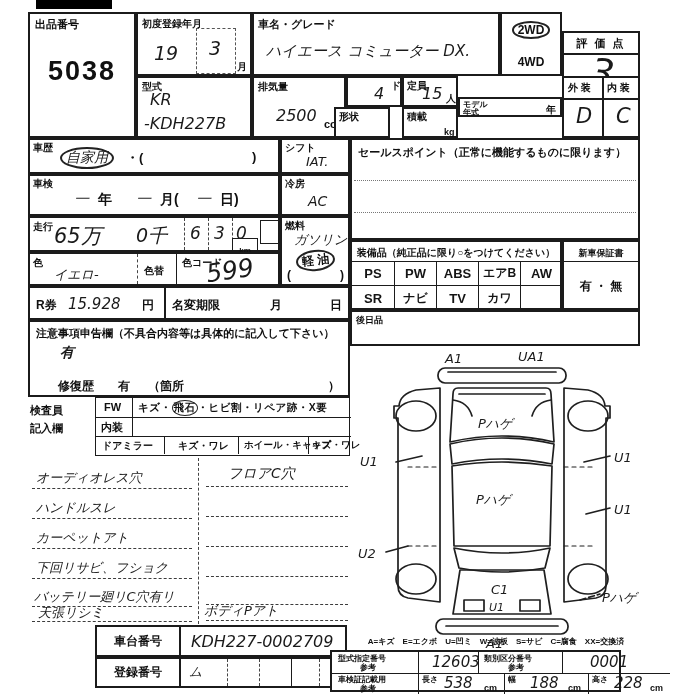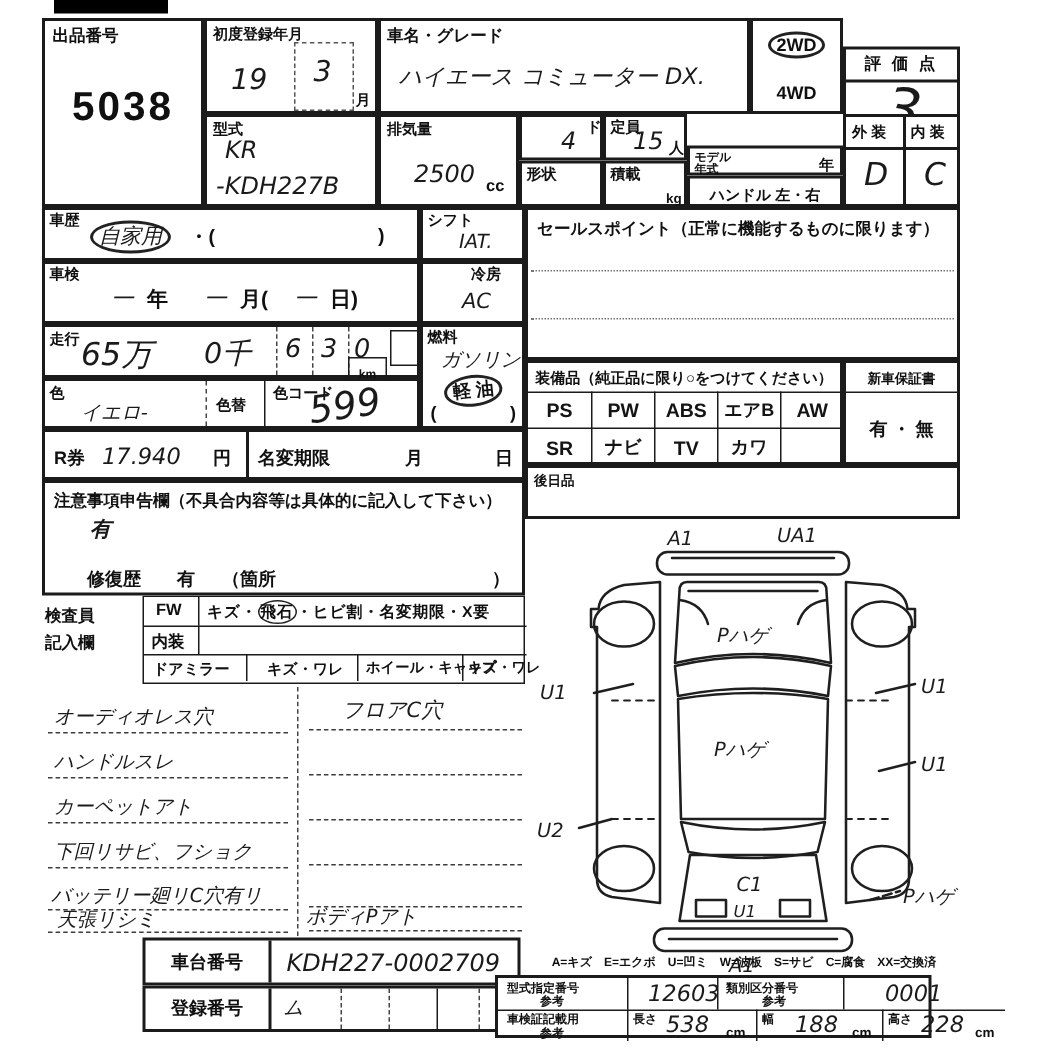--- a/index.html
+++ b/index.html
@@ -72,35 +72,32 @@
 
   <div class="box" style="left:346px;top:76px;width:56px;height:31px;">
     <span class="lbl" style="left:3px;top:2px;margin-left:40px;">ドア</span>
     <span class="hw" style="left:26px;top:6px;font-size:16px;">4</span>
   </div>
   <div class="box" style="left:402px;top:76px;width:56px;height:31px;">
     <span class="lbl" style="left:3px;top:2px;">定員</span>
     <span class="hw" style="left:18px;top:6px;font-size:16px;">15</span>
     <span class="pr" style="left:42px;top:14px;font-size:10px;">人</span>
   </div>
-  <div class="box" style="left:346px;top:107px;width:56px;height:31px;text-align:center;">
+  <div class="box" style="left:334px;top:107px;width:56px;height:31px;text-align:center;">
     <span class="lbl" style="left:3px;top:2px;">形状</span>
   </div>
   <div class="box" style="left:402px;top:107px;width:56px;height:31px;">
     <span class="lbl" style="left:3px;top:2px;">積載</span>
     <span class="pr" style="left:40px;top:18px;font-size:9px;">kg</span>
   </div>
 
   <div class="box" style="left:458px;top:97px;width:104px;height:20px;">
     <span class="lbl" style="left:3px;top:1px;font-size:8px;">モデル</span>
     <span class="lbl" style="left:3px;top:9px;font-size:8px;">年式</span>
     <span class="pr" style="left:86px;top:4px;font-size:10px;">年</span>
-  </div>
-  <div class="box" style="left:458px;top:117px;width:104px;height:21px;">
-    <span class="pr" style="left:0;right:0;top:4px;text-align:center;font-size:10px;">ハンドル 左・右</span>
   </div>
 
   <div class="box" style="left:562px;top:76px;width:78px;height:62px;">
     <div class="abs" style="left:0;right:0;top:0;height:20px;border-bottom:2px solid #1b1b1b;">
       <span class="pr" style="left:4px;top:3px;font-size:10px;">外 装</span>
       <span class="pr" style="left:43px;top:3px;font-size:10px;">内 装</span>
     </div>
     <div class="vd" style="left:38px;border-left-width:2px;"></div>
     <span class="hw" style="left:12px;top:26px;font-size:21px;">D</span>
     <span class="hw" style="left:52px;top:26px;font-size:21px;">C</span>
@@ -120,21 +117,21 @@
   <div class="box" style="left:28px;top:174px;width:252px;height:42px;">
     <span class="lbl" style="left:3px;top:2px;">車検</span>
     <span class="hw" style="left:44px;top:14px;font-size:15px;">一</span>
     <span class="pr" style="left:68px;top:15px;font-size:14px;">年</span>
     <span class="hw" style="left:106px;top:14px;font-size:15px;">一</span>
     <span class="pr" style="left:130px;top:15px;font-size:14px;">月(</span>
     <span class="hw" style="left:166px;top:14px;font-size:15px;">一</span>
     <span class="pr" style="left:190px;top:15px;font-size:14px;">日)</span>
   </div>
   <div class="box" style="left:280px;top:174px;width:70px;height:42px;">
-    <span class="lbl" style="left:3px;top:2px;margin-left:29px;">冷房</span>
+    <span class="lbl" style="left:3px;top:2px;">冷房</span>
     <span class="hw" style="left:26px;top:17px;font-size:14px;">AC</span>
   </div>
 
   <div class="box" style="left:28px;top:216px;width:252px;height:36px;">
     <span class="lbl" style="left:3px;top:3px;">走行</span>
     <span class="hw" style="left:24px;top:4px;font-size:21px;"><span>65</span><span>万</span></span>
     <span class="hw" style="left:106px;top:5px;font-size:19px;"><span>0</span><span>千</span></span>
     <div class="vdd" style="left:154px;"></div>
     <div class="vdd" style="left:178px;"></div>
     <div class="vdd" style="left:202px;"></div>
@@ -160,21 +157,21 @@
     <span class="hw" style="left:24px;top:12px;font-size:13px;">イエロ-</span>
     <div class="vdd" style="left:107px;"></div>
     <span class="lbl" style="left:114px;top:11px;">色替</span>
     <div class="vd" style="left:146px;"></div>
     <span class="lbl" style="left:152px;top:3px;">色コード</span>
     <span class="hw" style="left:176px;top:2px;font-size:25px;transform:rotate(-8deg);z-index:3;">599</span>
   </div>
 
   <div class="box" style="left:28px;top:286px;width:322px;height:34px;">
     <span class="pr" style="left:6px;top:9px;font-size:12px;">R券</span>
-    <span class="hw" style="left:38px;top:7px;font-size:15px;">17.940</span>
+    <span class="hw" style="left:38px;top:7px;font-size:15px;">15.928</span>
     <span class="pr" style="left:112px;top:9px;font-size:12px;">円</span>
     <div class="vd" style="left:134px;border-left-width:2px;"></div>
     <span class="pr" style="left:142px;top:9px;font-size:12px;">名変期限</span>
     <span class="pr" style="left:240px;top:9px;font-size:12px;">月</span>
     <span class="pr" style="left:300px;top:9px;font-size:12px;">日</span>
   </div>
 
   <div class="box" style="left:28px;top:320px;width:322px;height:77px;padding-left:44px;">
     <span class="pr" style="left:6px;top:4px;font-size:11px;">注意事項申告欄（不具合内容等は具体的に記入して下さい）</span>
     <span class="hw" style="left:30px;top:22px;font-size:14px;font-weight:bold;">有</span>
@@ -183,21 +180,21 @@
     <span class="pr" style="left:118px;top:56px;font-size:12px;">（箇所</span>
     <span class="pr" style="left:298px;top:56px;font-size:12px;">）</span>
   </div>
 
   <span class="pr" style="left:30px;top:403px;font-size:11px;">検査員</span>
   <span class="pr" style="left:30px;top:421px;font-size:11px;">記入欄</span>
   <div class="box b1" style="left:95px;top:397px;width:255px;height:59px;">
     <div class="abs" style="left:0;top:0;width:255px;height:19px;border-bottom:1.5px solid #1b1b1b;">
       <span class="pr" style="left:8px;top:3px;font-size:11px;">FW</span>
       <div class="vd" style="left:36px;"></div>
-      <span class="pr" style="left:42px;top:2px;font-size:10.5px;letter-spacing:0.5px;"><span>キズ・</span><span class="circ" style="border-width:1.5px;padding:0 1px;">飛石</span><span>・ヒビ割・名変期限・X要</span></span>
+      <span class="pr" style="left:42px;top:2px;font-size:10.5px;letter-spacing:0.5px;"><span>キズ・</span><span class="circ" style="border-width:1.5px;padding:0 1px;">飛石</span><span>・ヒビ割・リペア跡・X要</span></span>
     </div>
     <div class="abs" style="left:0;top:19px;width:255px;height:19px;border-bottom:1.5px solid #1b1b1b;">
       <span class="pr" style="left:5px;top:3px;font-size:11px;">内装</span>
       <div class="vd" style="left:36px;"></div>
     </div>
     <div class="abs" style="left:0;top:38px;width:255px;height:18px;">
       <span class="pr" style="left:6px;top:3px;font-size:10px;">ドアミラー</span>
       <div class="vd" style="left:68px;"></div>
       <span class="pr" style="left:82px;top:3px;font-size:10px;">キズ・ワレ</span>
       <div class="vd" style="left:142px;"></div>
@@ -366,19 +363,19 @@
       <span class="lbl" style="left:28px;top:11px;font-size:8px;">参考</span>
       <div class="vd" style="left:86px;"></div>
       <span class="lbl" style="left:90px;top:2px;font-size:8px;">長さ</span>
       <span class="hw" style="left:112px;top:1px;font-size:15px;">538</span>
       <span class="lbl" style="left:152px;top:10px;font-size:9px;">cm</span>
       <div class="vd" style="left:172px;"></div>
       <span class="lbl" style="left:176px;top:2px;font-size:8px;">幅</span>
       <span class="hw" style="left:198px;top:1px;font-size:15px;">188</span>
       <span class="lbl" style="left:236px;top:10px;font-size:9px;">cm</span>
       <div class="vd" style="left:256px;"></div>
-      <span class="lbl" style="left:260px;top:2px;font-size:8px;">高さ</span>
+      <span class="lbl" style="left:260px;top:2px;font-size:8px;font-family:Liberation Mono, monospace;">高さ</span>
       <span class="hw" style="left:282px;top:1px;font-size:15px;">228</span>
       <span class="lbl" style="left:318px;top:10px;font-size:9px;">cm</span>
     </div>
   </div>
 
 </div>
 
 </body></html>

